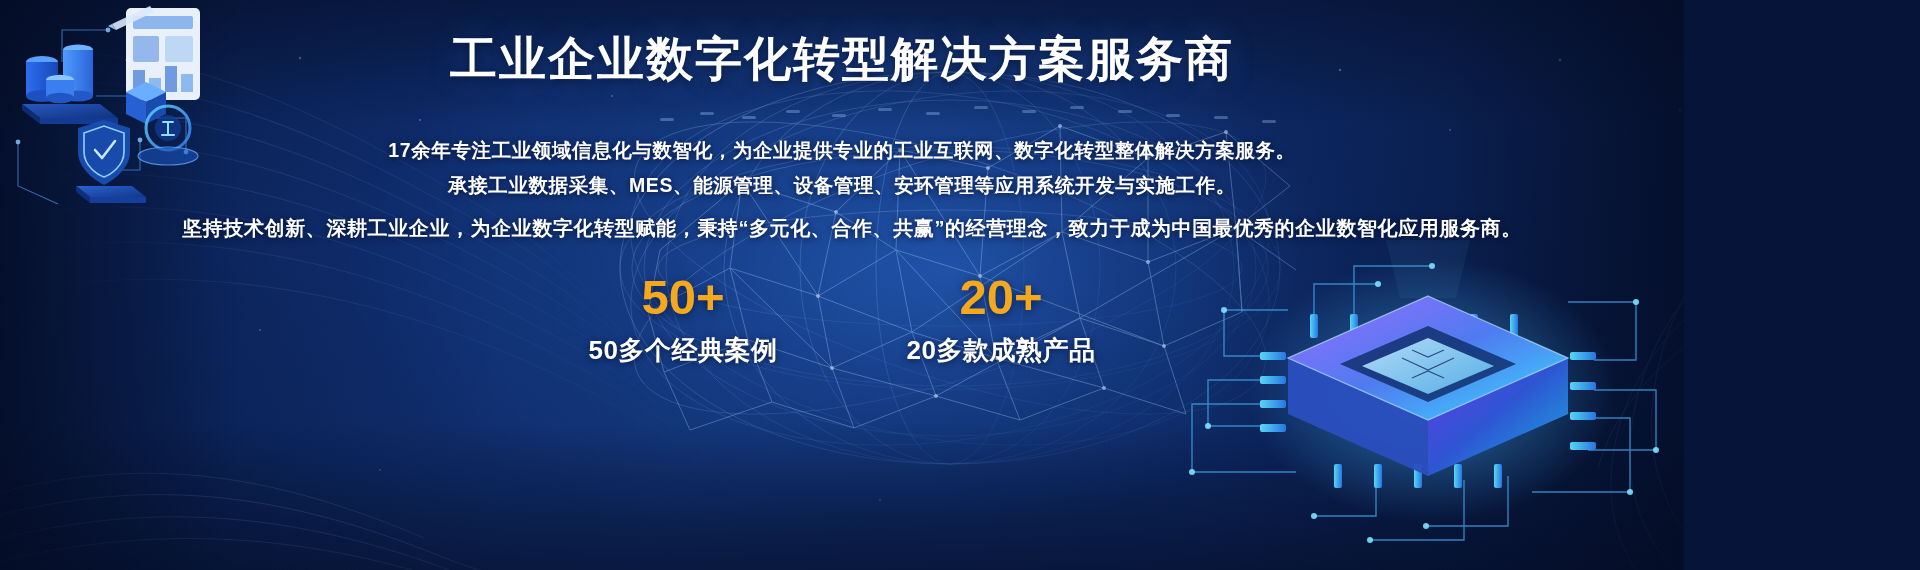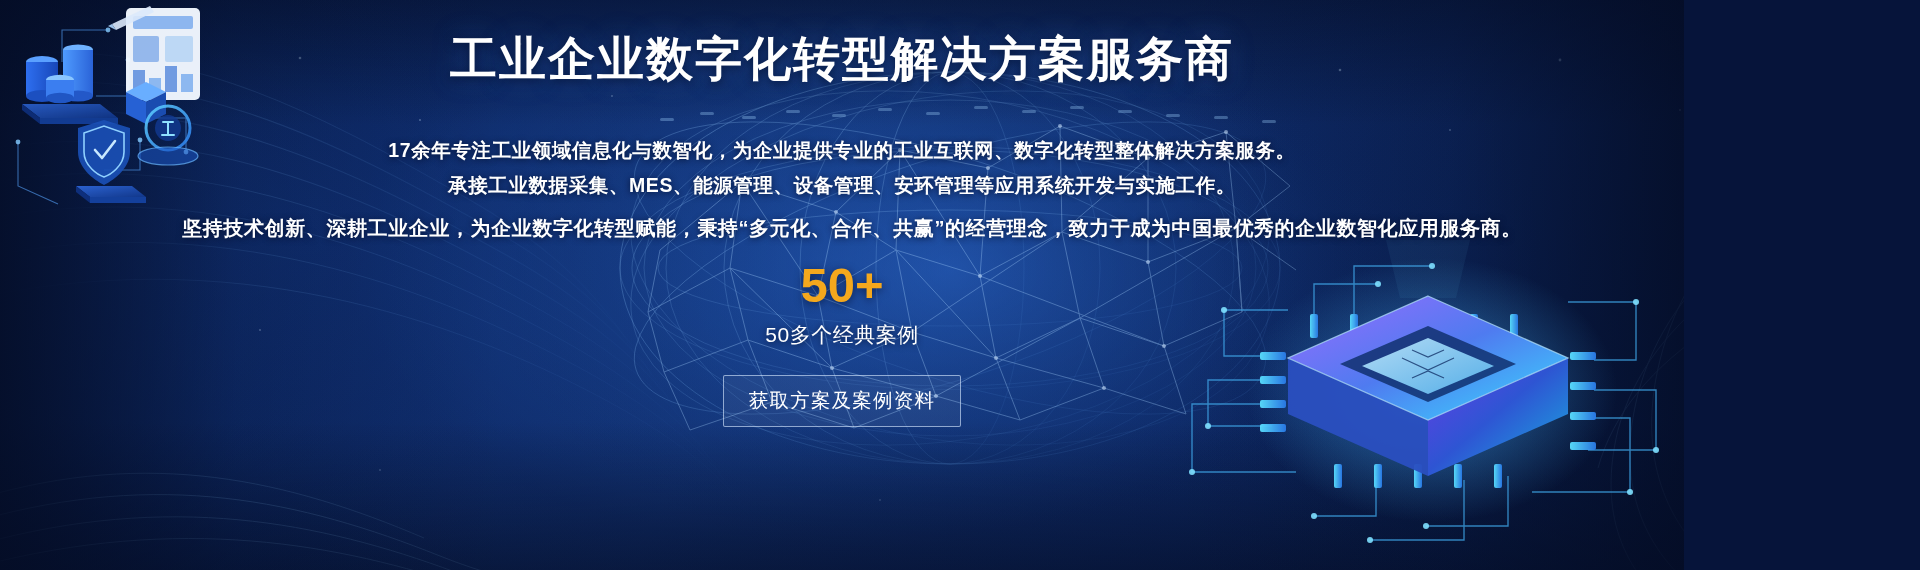--- a/index.html
+++ b/index.html
@@ -54,41 +54,41 @@
     letter-spacing:0.6px;
     white-space:nowrap;
     text-shadow:0 1px 6px rgba(2,12,40,0.85);
     text-align:center;
   }
   .sub-1{margin-top:21px;}
   .sub-2{margin-top:8px;}
   .sub-3{margin-top:16px;font-size:20px;margin-left:20px;}
 
   .stats{
-    margin-top:19px;
+    margin-top:31px;
     display:flex;
     gap:90px;
     align-items:flex-start;
   }
   .stat{
     width:228px;
     text-align:center;
   }
   .stat-num{
     font-size:49px;
     font-weight:700;
     color:#f4a81d;
     letter-spacing:0px;
     line-height:1;
     text-shadow:0 2px 9px rgba(2,12,40,0.6);
   }
   .stat-label{
     margin-top:11px;
-    font-size:21px;
-    font-weight:400;
+    font-size:26px;
+    font-weight:700;
     color:#ffffff;
     letter-spacing:0.5px;
     text-shadow:0 1px 6px rgba(2,12,40,0.8);
   }
 
   .cta{
     margin-top:26px;
     display:inline-block;
     padding:11px 25px 12px;
     font-size:19.5px;
@@ -463,18 +463,21 @@
 
     <div class="sub sub-1">17余年专注工业领域信息化与数智化，为企业提供专业的工业互联网、数字化转型整体解决方案服务。</div>
     <div class="sub sub-2">承接工业数据采集、MES、能源管理、设备管理、安环管理等应用系统开发与实施工作。</div>
     <div class="sub sub-3">坚持技术创新、深耕工业企业，为企业数字化转型赋能，秉持“多元化、合作、共赢”的经营理念，致力于成为中国最优秀的企业数智化应用服务商。</div>
 
     <div class="stats">
       <div class="stat">
         <div class="stat-num">50+</div>
         <div class="stat-label">50多个经典案例</div>
       </div>
+      <div class="stat">
+        <div class="stat-num">20+</div>
+        <div class="stat-label">20多款成熟产品</div>
+      </div>
     </div>
 
-    <div class="cta">获取方案及案例资料</div>
 
   </div>
 </div>
 
 </body></html>

